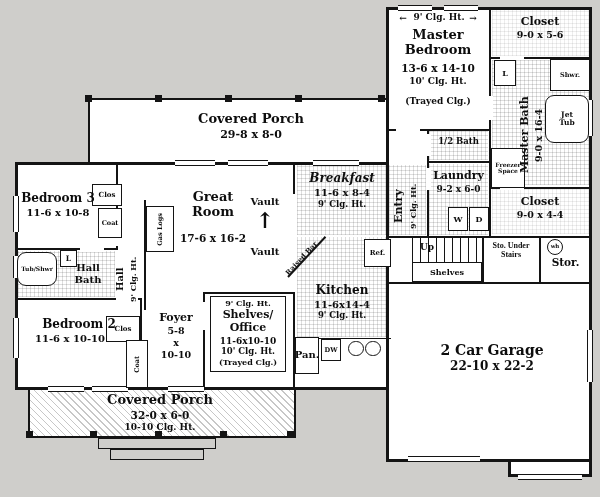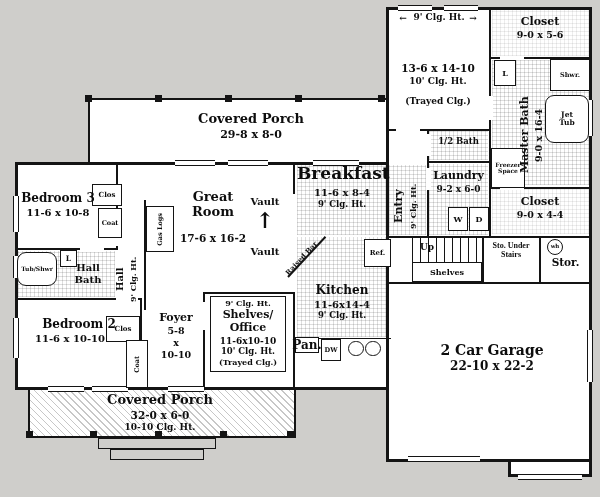--- a/index.html
+++ b/index.html
@@ -154,21 +154,21 @@
   </div>
   <div class="box" style="left:448px;top:207px;width:20px;height:24px;font-size:8px;">
     <span>W</span>
   </div>
   <div class="box" style="left:469px;top:207px;width:20px;height:24px;font-size:8px;">
     <span>D</span>
   </div>
   <div class="box" style="left:364px;top:239px;width:27px;height:28px;font-size:7px;">
     <span>Ref.</span>
   </div>
-  <div class="box" style="left:295px;top:337px;width:24px;height:16px;font-size:12px;">
+  <div class="box" style="left:295px;top:337px;width:24px;height:37px;font-size:10px;">
     <span>Pan.</span>
   </div>
   <div class="box" style="left:321px;top:339px;width:20px;height:22px;font-size:6.5px;">
     <span>DW</span>
   </div>
   <div class="box round" style="left:348px;top:341px;width:16px;height:15px;"></div>
   <div class="box round" style="left:365px;top:341px;width:16px;height:15px;"></div>
   <div class="box circle" style="left:547px;top:239px;width:16px;height:16px;font-size:5.5px;">
     <span>wh</span>
   </div>
@@ -180,20 +180,21 @@
 
   <div class="lbl" style="left:151px;top:112px;width:200px;font-size:13px;">Covered Porch</div>
   <div class="lbl" style="left:151px;top:129px;width:200px;font-size:11px;">29-8 x 8-0</div>
   <div class="lbl" style="left:60px;top:393px;width:200px;font-size:13px;">Covered Porch</div>
   <div class="lbl" style="left:60px;top:409px;width:200px;font-size:10.5px;">32-0 x 6-0</div>
   <div class="lbl" style="left:60px;top:422px;width:200px;font-size:9px;">10-10 Clg. Ht.</div>
 
   <div class="lbl" style="left:396px;top:13px;width:14px;font-size:9px;">←</div>
   <div class="lbl" style="left:404px;top:12px;width:70px;font-size:9px;">9' Clg. Ht.</div>
   <div class="lbl" style="left:466px;top:13px;width:14px;font-size:9px;">→</div>
+  <div class="lbl wrap" style="left:389px;top:28px;width:98px;font-size:13px;">Master Bedroom</div>
   <div class="lbl" style="left:389px;top:62px;width:98px;font-size:10.5px;">13-6 x 14-10</div>
   <div class="lbl" style="left:389px;top:76px;width:98px;font-size:9px;">10' Clg. Ht.</div>
   <div class="lbl" style="left:389px;top:96px;width:98px;font-size:9px;">(Trayed Clg.)</div>
 
   <div class="lbl" style="left:492px;top:16px;width:96px;font-size:11px;">Closet</div>
   <div class="lbl" style="left:492px;top:30px;width:96px;font-size:9.5px;">9-0 x 5-6</div>
   <div class="vert" style="left:519px;top:88px;height:94px;font-size:11px;">Master Bath</div>
   <div class="vert" style="left:534px;top:88px;height:94px;font-size:9.5px;">9-0 x 16-4</div>
   <div class="lbl" style="left:492px;top:196px;width:96px;font-size:11px;">Closet</div>
   <div class="lbl" style="left:492px;top:210px;width:96px;font-size:9.5px;">9-0 x 4-4</div>
@@ -212,21 +213,21 @@
   <div class="lbl" style="left:394px;top:360px;width:196px;font-size:12px;text-align:center;">22-10 x 22-2</div>
 
   <div class="lbl wrap" style="left:178px;top:190px;width:70px;font-size:13px;">Great Room</div>
   <div class="lbl" style="left:168px;top:232px;width:90px;font-size:10.5px;">17-6 x 16-2</div>
   <div class="lbl" style="left:240px;top:196px;width:50px;font-size:10px;">Vault</div>
   <div class="lbl" style="left:248px;top:208px;width:34px;font-size:22px;">↑</div>
   <div class="lbl" style="left:240px;top:246px;width:50px;font-size:10px;">Vault</div>
   <div class="vert" style="left:115px;top:255px;height:48px;font-size:10px;">Hall</div>
   <div class="vert" style="left:129px;top:250px;height:58px;font-size:8px;">9' Clg. Ht.</div>
 
-  <div class="lbl" style="left:297px;top:164px;width:90px;font-size:17px;">Breakfast</div>
+  <div class="lbl" style="left:297px;top:172px;width:90px;font-size:12px;font-style:italic;">Breakfast</div>
   <div class="lbl" style="left:297px;top:187px;width:90px;font-size:10px;">11-6 x 8-4</div>
   <div class="lbl" style="left:297px;top:200px;width:90px;font-size:8.5px;">9' Clg. Ht.</div>
   <div class="lbl" style="left:297px;top:284px;width:90px;font-size:12px;">Kitchen</div>
   <div class="lbl" style="left:297px;top:299px;width:90px;font-size:10px;">11-6x14-4</div>
   <div class="lbl" style="left:297px;top:311px;width:90px;font-size:8.5px;">9' Clg. Ht.</div>
   <div class="diag" style="left:290px;top:268px;font-size:7px;">Raised Bar</div>
 
   <div class="lbl" style="left:210px;top:299px;width:76px;font-size:8px;">9' Clg. Ht.</div>
   <div class="lbl wrap" style="left:210px;top:309px;width:76px;font-size:11px;">Shelves/ Office</div>
   <div class="lbl" style="left:210px;top:336px;width:76px;font-size:9px;">11-6x10-10</div>

